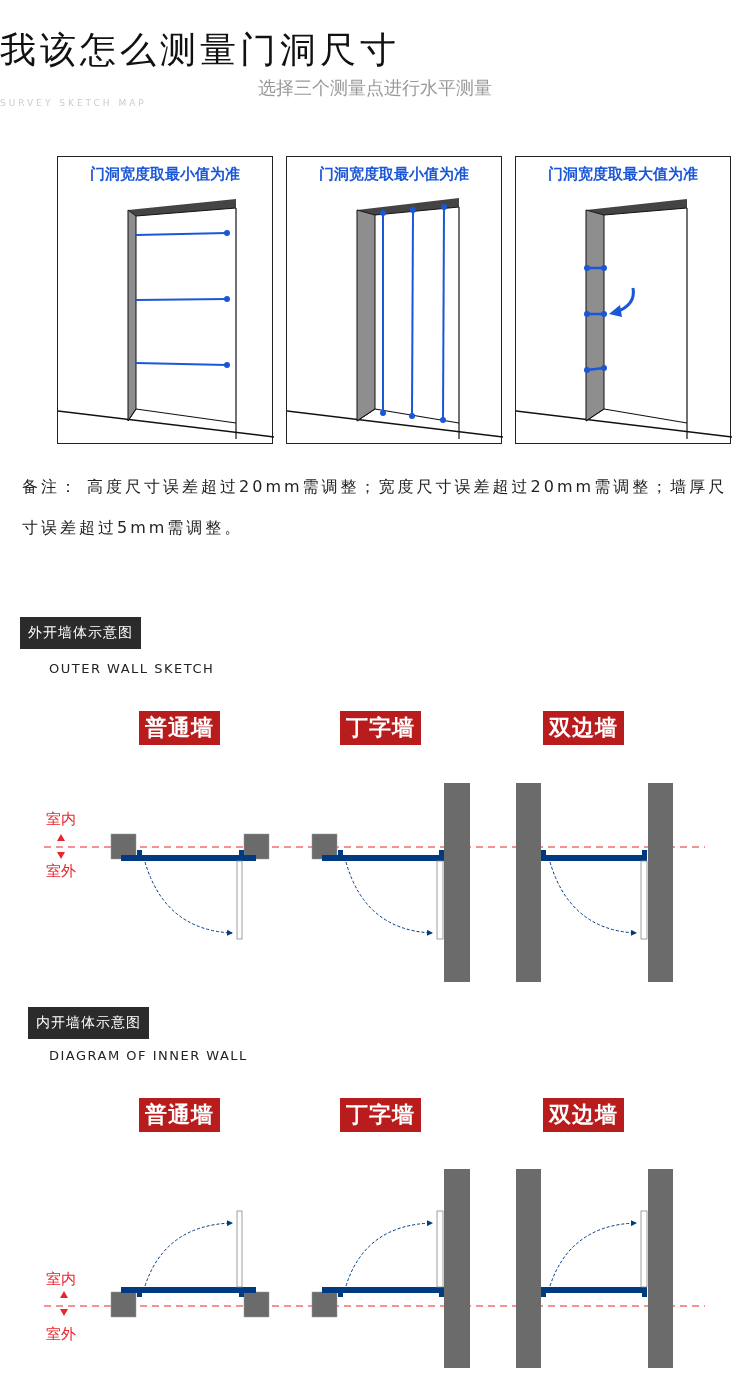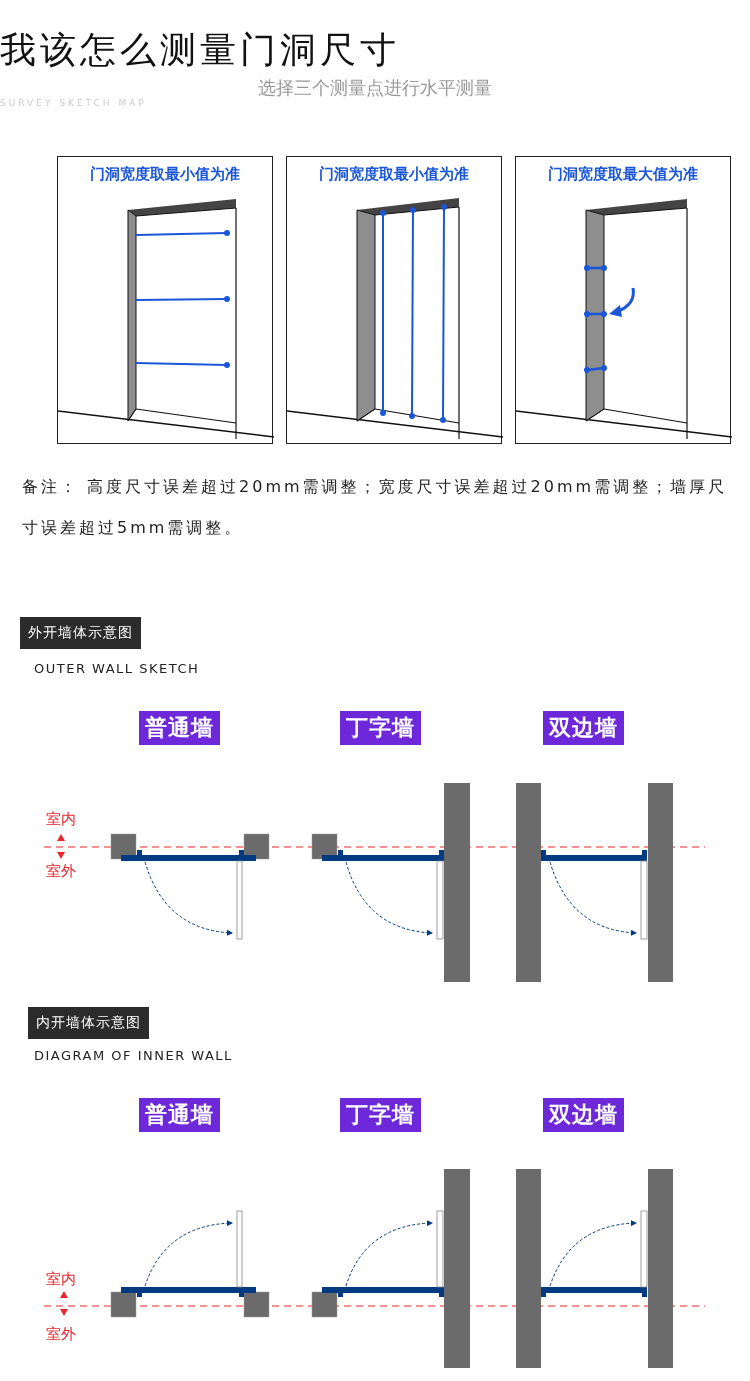--- a/index.html
+++ b/index.html
@@ -6,22 +6,22 @@
   body { width:750px; height:1381px; position:relative; overflow:hidden; font-family:"DejaVu Sans","Liberation Sans",sans-serif; color:#222; }
   .abs { position:absolute; }
   .title { left:0; width:750px; top:26px; text-align:left; font-size:36px; letter-spacing:4px; color:#111; font-weight:300; }
   .subtitle { left:0; width:750px; top:76px; text-align:center; font-size:18px; color:#999; }
   .subtitle-en { left:0; width:750px; top:98px; font-size:9px; letter-spacing:3px; color:#ccc; }
   .panel { top:156px; width:216px; height:288px; border:1.5px solid #222; box-sizing:border-box; background:#fff; }
   .panel-label { position:absolute; left:0; right:0; top:8px; text-align:center; font-size:15px; font-weight:bold; color:#1a56d8; }
   .panel svg { position:absolute; left:0; top:0; }
   .note { left:22px; top:466px; width:710px; font-size:16px; line-height:41px; letter-spacing:3px; color:#222; }
   .sec-tag { background:#2b2b2b; color:#fff; font-weight:normal; font-size:14px; padding:7px 8px; letter-spacing:1px; }
-  .sec-en { font-size:13px; letter-spacing:1.5px; color:#222; }
-  .wall-tag { background:#6d28d9; color:#fff; font-weight:bold; font-size:22px; padding:2px 6px; letter-spacing:1px; }
+  .sec-en { font-size:13px; letter-spacing:1.5px; color:#222;margin-left:15px; }
+  .wall-tag { background:#b91c1c; color:#fff; font-weight:bold; font-size:22px; padding:2px 6px; letter-spacing:1px; }
   .red-label { color:#e8262d; font-size:15px; }
 </style>
 </head>
 <body>
 
 <div class="abs title">我该怎么测量门洞尺寸</div>
 <div class="abs subtitle">选择三个测量点进行水平测量</div>
 <div class="abs subtitle-en">SURVEY SKETCH MAP</div>
 
 <div class="abs panel" style="left:57px;">

